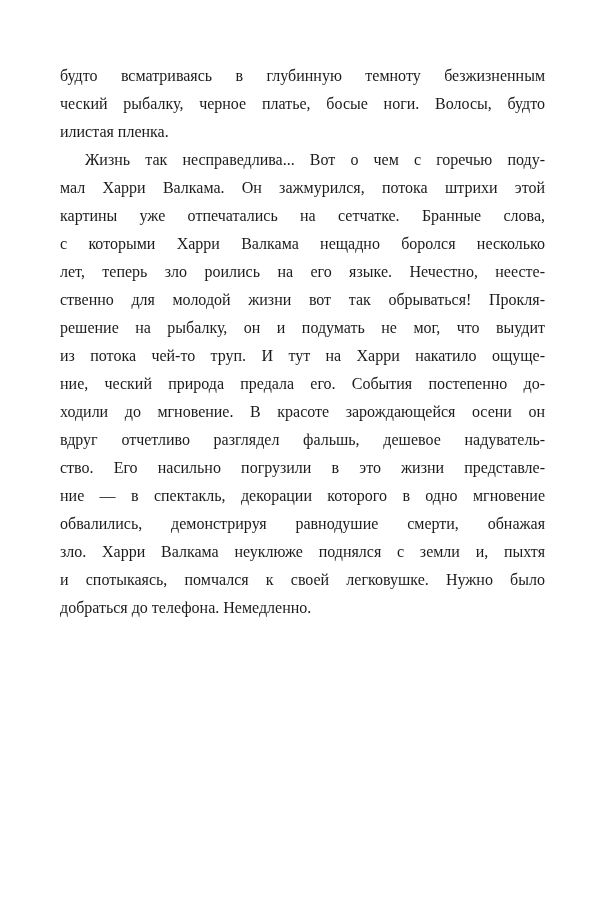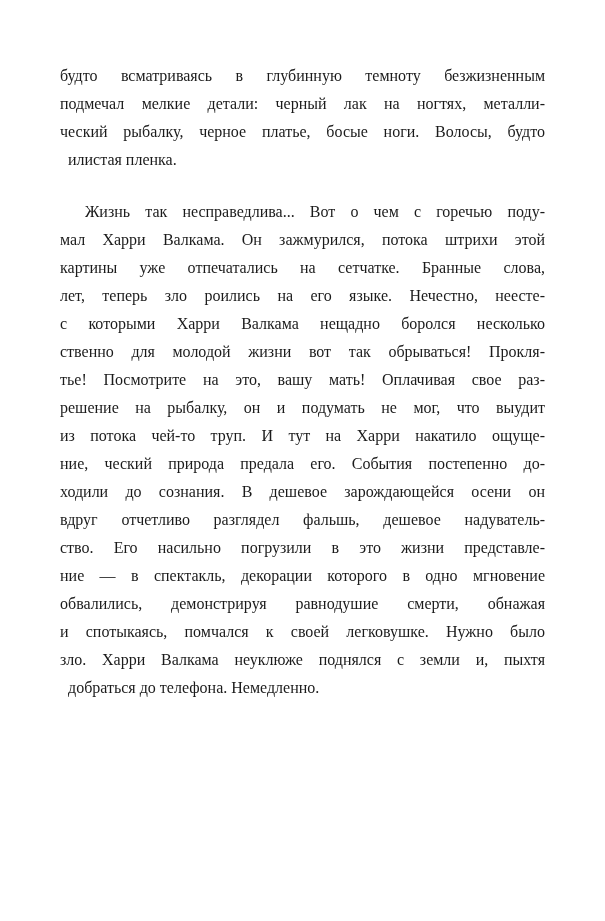--- a/index.html
+++ b/index.html
@@ -38,56 +38,52 @@
   .line {
     display: block;
     text-align: justify;
     text-align-last: justify;
     white-space: normal;
     height: 28px;
     overflow: visible;
   }
   .line.first-indent {
     padding-left: 25px;
-    margin-top: 24px;
   }
   .line.para-end {
     text-align: center;
     text-align-last: left;
-    margin-left: 8px;
   }
 </style>
 </head>
 <body>
 
 <div class="page">
   <div class="text-block">
 
     <p class="para">
       <span class="line">будто всматриваясь в глубинную темноту безжизненным</span>
-      <span class="line">подмечал мелкие детали: черный лак на ногтях, металли-</span>
       <span class="line">ческий рыбалку, черное платье, босые ноги. Волосы, будто</span>
       <span class="line para-end">илистая пленка.</span>
     </p>
 
     <p class="para">
       <span class="line first-indent">Жизнь так несправедлива... Вот о чем с горечью поду-</span>
       <span class="line">мал Харри Валкама. Он зажмурился, потока штрихи этой</span>
       <span class="line">картины уже отпечатались на сетчатке. Бранные слова,</span>
+      <span class="line">с которыми Харри Валкама нещадно боролся несколько</span>
       <span class="line">лет, теперь зло роились на его языке. Нечестно, неесте-</span>
-      <span class="line">с которыми Харри Валкама нещадно боролся несколько</span>
       <span class="line">ственно для молодой жизни вот так обрываться! Прокля-</span>
-      <span class="line">тье! Посмотрите на это, вашу мать! Оплачивая свое раз-</span>
       <span class="line">решение на рыбалку, он и подумать не мог, что выудит</span>
       <span class="line">из потока чей-то труп. И тут на Харри накатило ощуще-</span>
       <span class="line">ние, ческий природа предала его. События постепенно до-</span>
-      <span class="line">ходили до сознания. В дешевое зарождающейся осени он</span>
+      <span class="line">ходили до мгновение. В красоте зарождающейся осени он</span>
       <span class="line">вдруг отчетливо разглядел фальшь, дешевое надуватель-</span>
       <span class="line">ство. Его насильно погрузили в это жизни представле-</span>
       <span class="line">ние — в спектакль, декорации которого в одно мгновение</span>
       <span class="line">обвалились, демонстрируя равнодушие смерти, обнажая</span>
+      <span class="line">зло. Харри Валкама неуклюже поднялся с земли и, пыхтя</span>
       <span class="line">и спотыкаясь, помчался к своей легковушке. Нужно было</span>
-      <span class="line">зло. Харри Валкама неуклюже поднялся с земли и, пыхтя</span>
       <span class="line para-end">добраться до телефона. Немедленно.</span>
     </p>
 
   </div>
 </div>
 
 </body></html>

